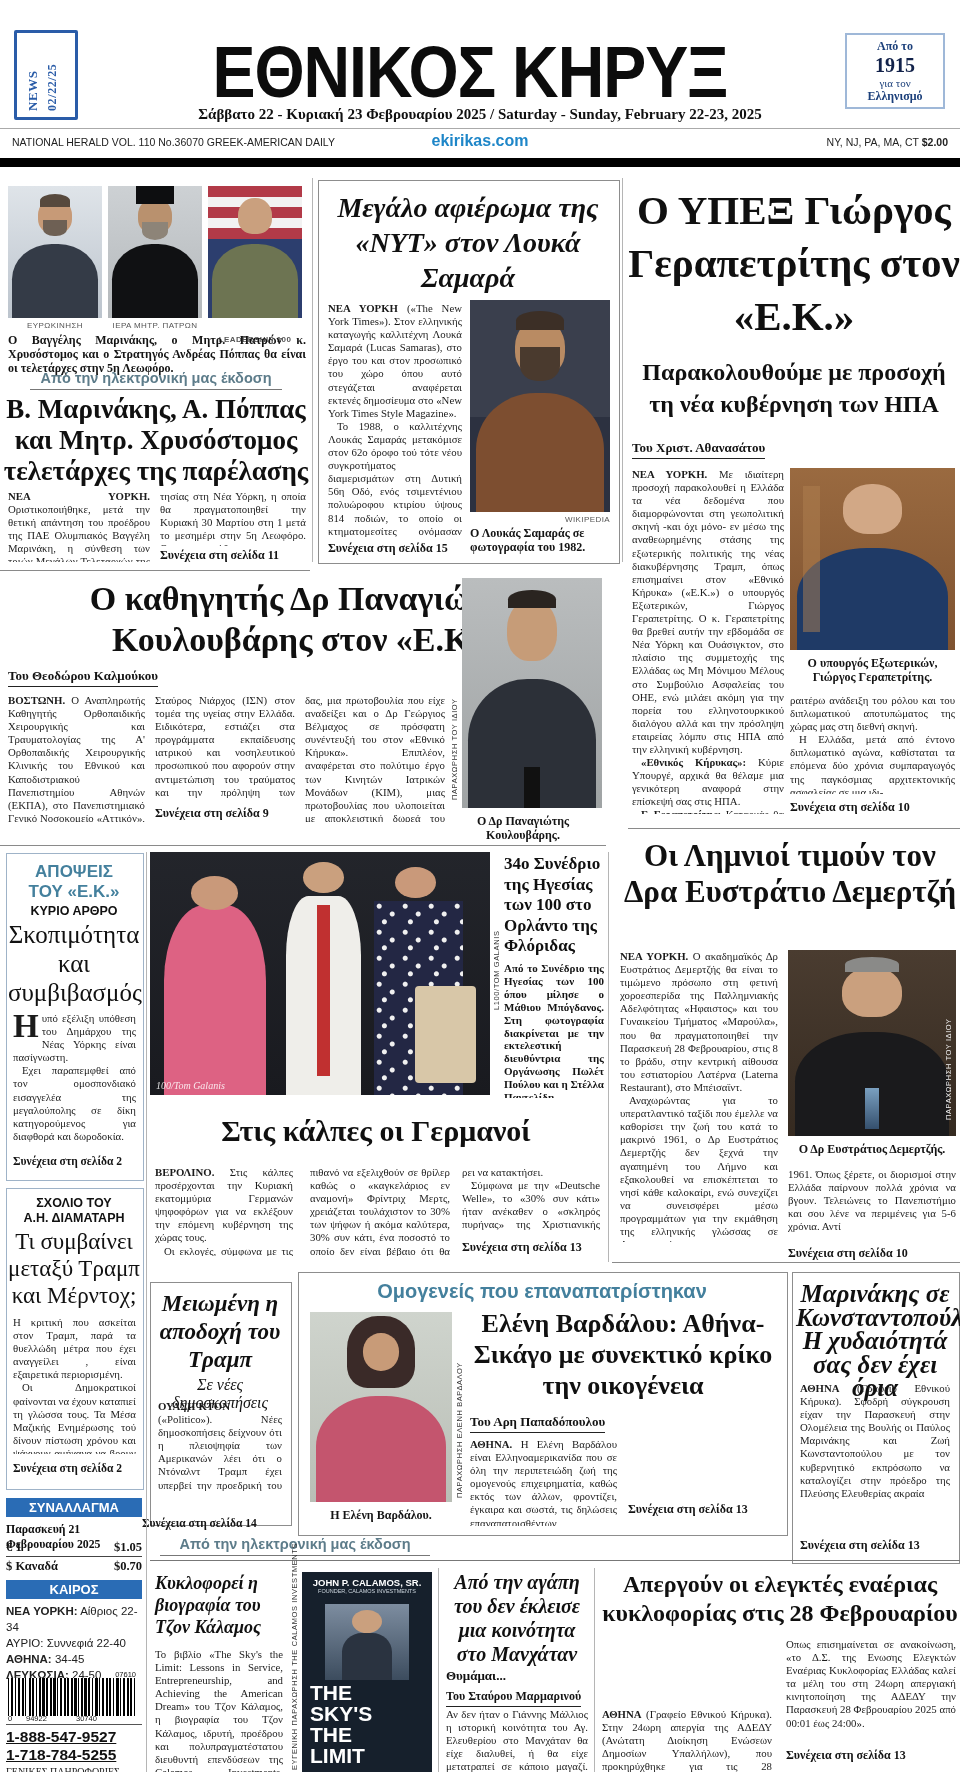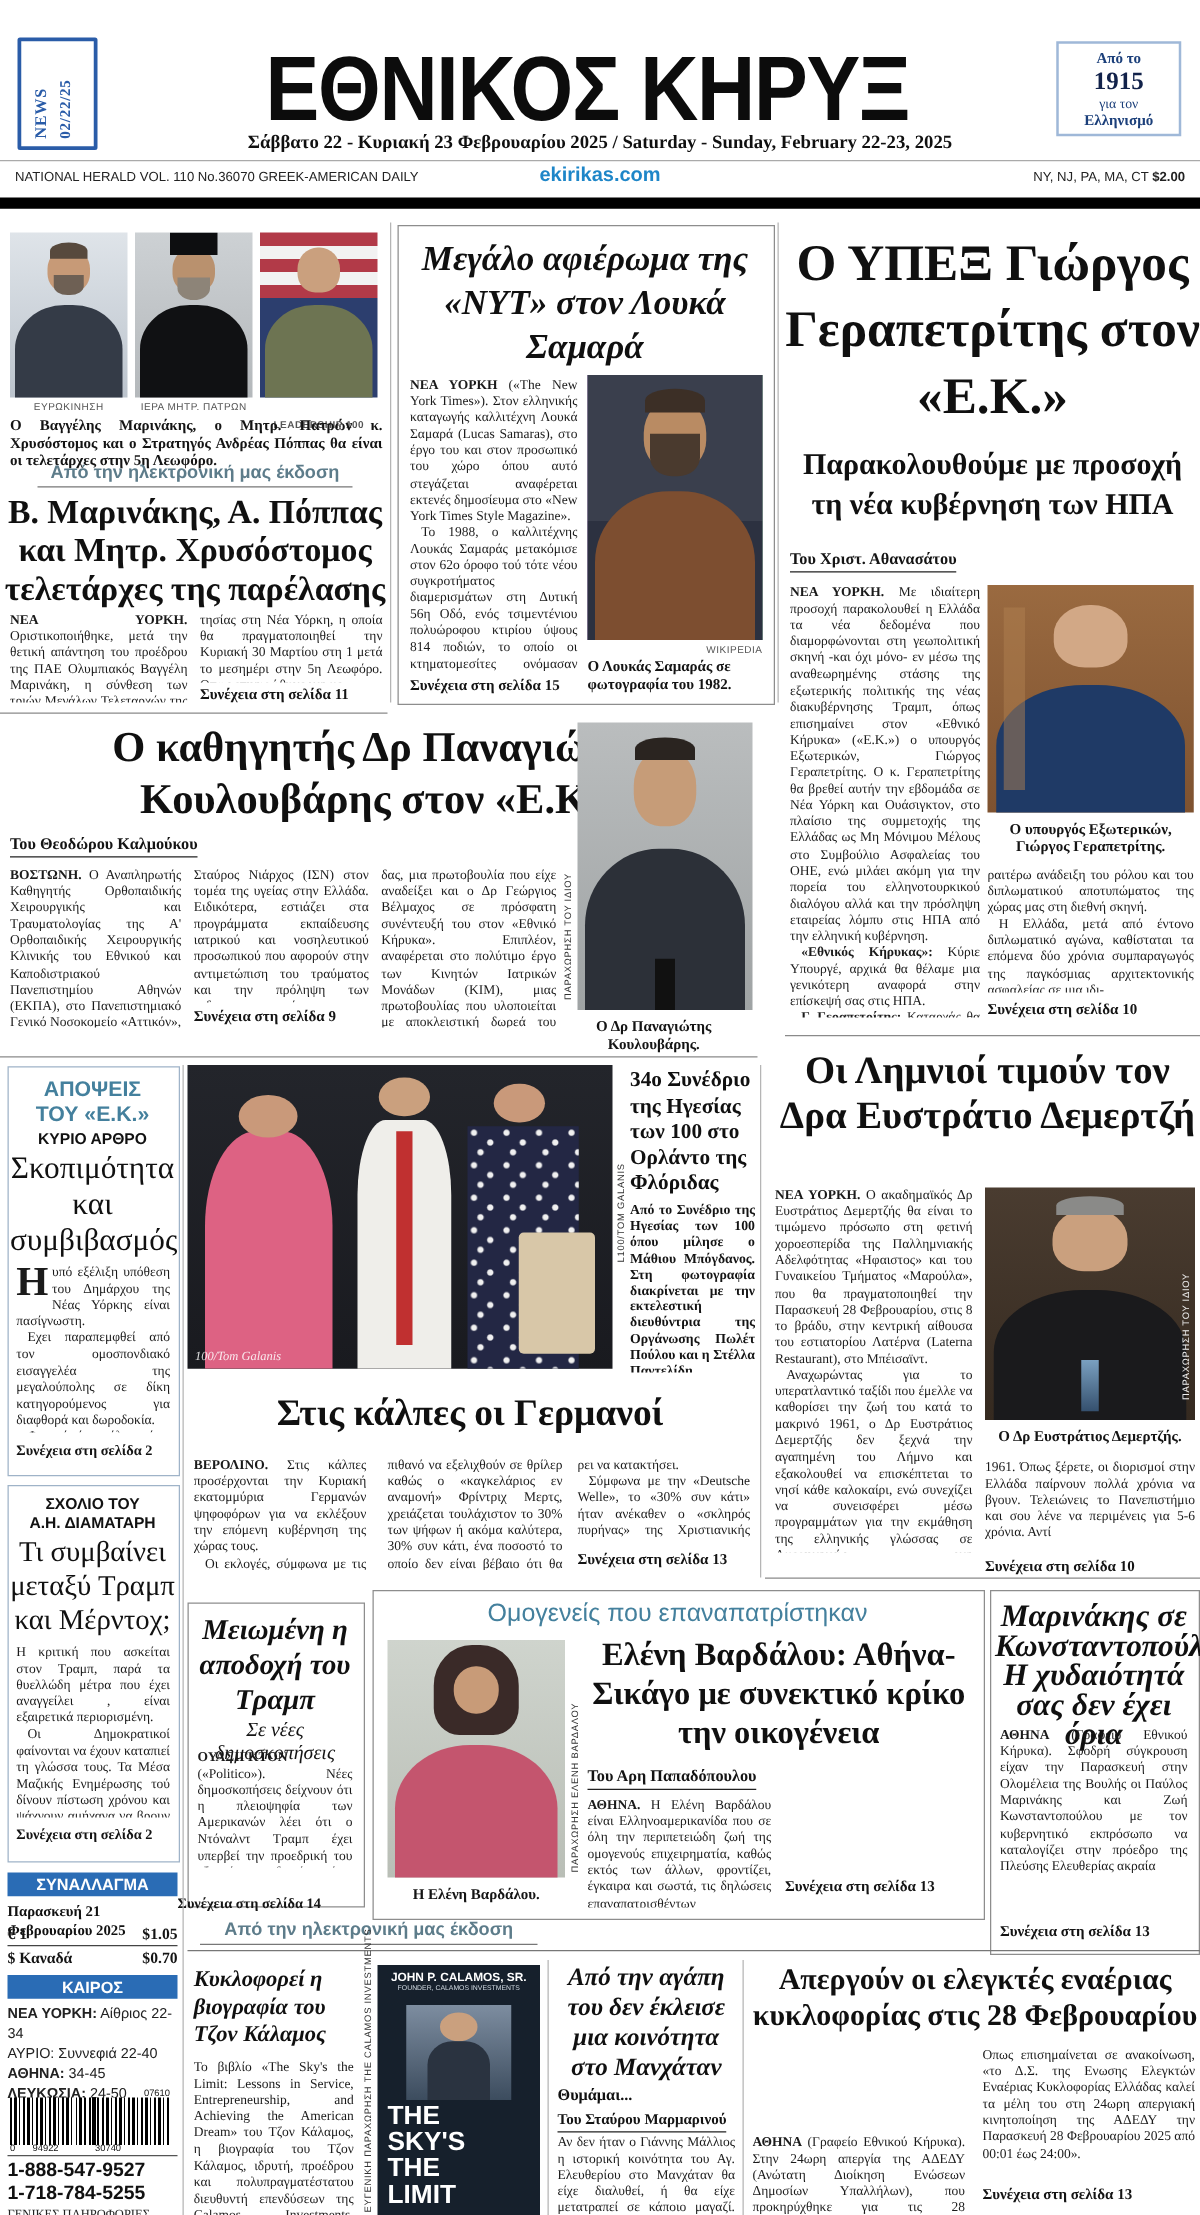--- a/index.html
+++ b/index.html
@@ -243,37 +243,37 @@
     <div><span style="font-weight:bold">ΑΘΗΝΑ:</span> <span>34-45</span></div>
     <div><span style="font-weight:bold">ΛΕΥΚΩΣΙΑ:</span> <span>24-50</span></div>
   </div>
 
   <div class="abs barcode" style="left:8px;top:1678px;width:128px;height:38px;"></div>
   <div class="abs sans" style="left:8px;top:1670px;width:128px;font-size:7.5px;text-align:right;">07610</div>
   <div class="abs sans" style="left:8px;top:1714px;font-size:7.5px;">0</div>
   <div class="abs sans" style="left:26px;top:1714px;font-size:7.5px;">94922</div>
   <div class="abs sans" style="left:76px;top:1714px;font-size:7.5px;">30740</div>
   <div class="abs rule" style="left:6px;top:1724px;width:136px;background:#555;"></div>
-  <div class="abs sans" style="left:6px;top:1728px;font-weight:800;font-size:15.5px;line-height:18px;color:#111;">
+  <div class="abs sans" style="left:6px;top:1728px;font-weight:800;font-size:15.5px;line-height:18px;color:#111;text-decoration:underline;">
     <div>1-888-547-9527</div>
     <div>1-718-784-5255</div>
   </div>
   <div class="abs serif" style="left:6px;top:1766px;font-size:10px;color:#222;">ΓΕΝΙΚΕΣ ΠΛΗΡΟΦΟΡΙΕΣ</div>
 
   <div class="abs nbox" style="left:150px;top:1282px;width:140px;height:242px;"></div>
   <div class="abs hl ital ctr" style="left:152px;top:1290px;width:136px;font-size:23px;line-height:28px;">Μειωμένη η αποδοχή του Τραμπ</div>
   <div class="abs ital ctr" style="left:152px;top:1376px;width:136px;font-size:16px;">Σε νέες δημοσκοπήσεις</div>
   <div class="abs body-txt clip" style="left:158px;top:1400px;width:124px;height:94px;">
     <p class="noind"><span class="lead">ΟΥΑΣΙΓΚΤΟΝ</span> <span>(«Politico»). Νέες δημοσκοπήσεις δείχνουν ότι η πλειοψηφία των Αμερικανών λέει ότι ο Ντόναλντ Τραμπ έχει υπερβεί την προεδρική του εξουσία - και δεν έχει κάνει αρκετά για να αντιμετωπίσει τις υψηλές τιμές.</span></p>
 
   </div>
   <div class="abs cont" style="left:142px;top:1500px;font-size:11.5px;margin-top:17px;">Συνέχεια στη σελίδα 14</div>
 
   <div class="abs nbox" style="left:298px;top:1272px;width:488px;height:262px;"></div>
-  <div class="abs ctr sans teal" style="left:300px;top:1280px;width:484px;font-weight:400;font-size:20px;">Ομογενείς που επαναπατρίστηκαν</div>
+  <div class="abs ctr sans teal" style="left:300px;top:1280px;width:484px;font-weight:700;font-size:20px;">Ομογενείς που επαναπατρίστηκαν</div>
   <div class="photo person abs" style="left:310px;top:1312px;width:142px;height:190px;--skin:#c89b78;--suit:#c4556e;background:linear-gradient(180deg,#cfd4cd,#b9beb6);">
     <div class="hair" style="left:26%;top:2%;width:48%;height:38%;background:#3a2a28;border-radius:45% 45% 30% 30%;"></div>
     <div class="hair" style="left:37%;top:11%;width:26%;height:20%;background:#c89b78;border-radius:48%;"></div>
   </div>
   <div class="abs vtext" style="left:455px;top:1318px;height:180px;">ΠΑΡΑΧΩΡΗΣΗ ΕΛΕΝΗ ΒΑΡΔΑΛΟΥ</div>
   <div class="abs caption ctr" style="left:310px;top:1508px;width:142px;">Η Ελένη Βαρδάλου.</div>
   <div class="abs hl ctr" style="left:468px;top:1308px;width:310px;font-size:26px;line-height:31px;">Ελένη Βαρδάλου: Αθήνα-Σικάγο με συνεκτικό κρίκο την οικογένεια</div>
   <div class="abs" style="left:470px;top:1412px;"><span class="byline">Του Αρη Παπαδόπουλου</span></div>
   <div class="abs body-txt clip" style="left:470px;top:1438px;width:147px;height:88px;">
     <p class="noind"><span class="lead">ΑΘΗΝΑ.</span> <span>Η Ελένη Βαρδάλου είναι Ελληνοαμερικανίδα που σε όλη την περιπετειώδη ζωή της ομογενούς επιχειρηματία, καθώς εκτός των άλλων, φροντίζει, έγκαιρα και σωστά, τις δηλώσεις επαναπατρισθέντων</span></p>

